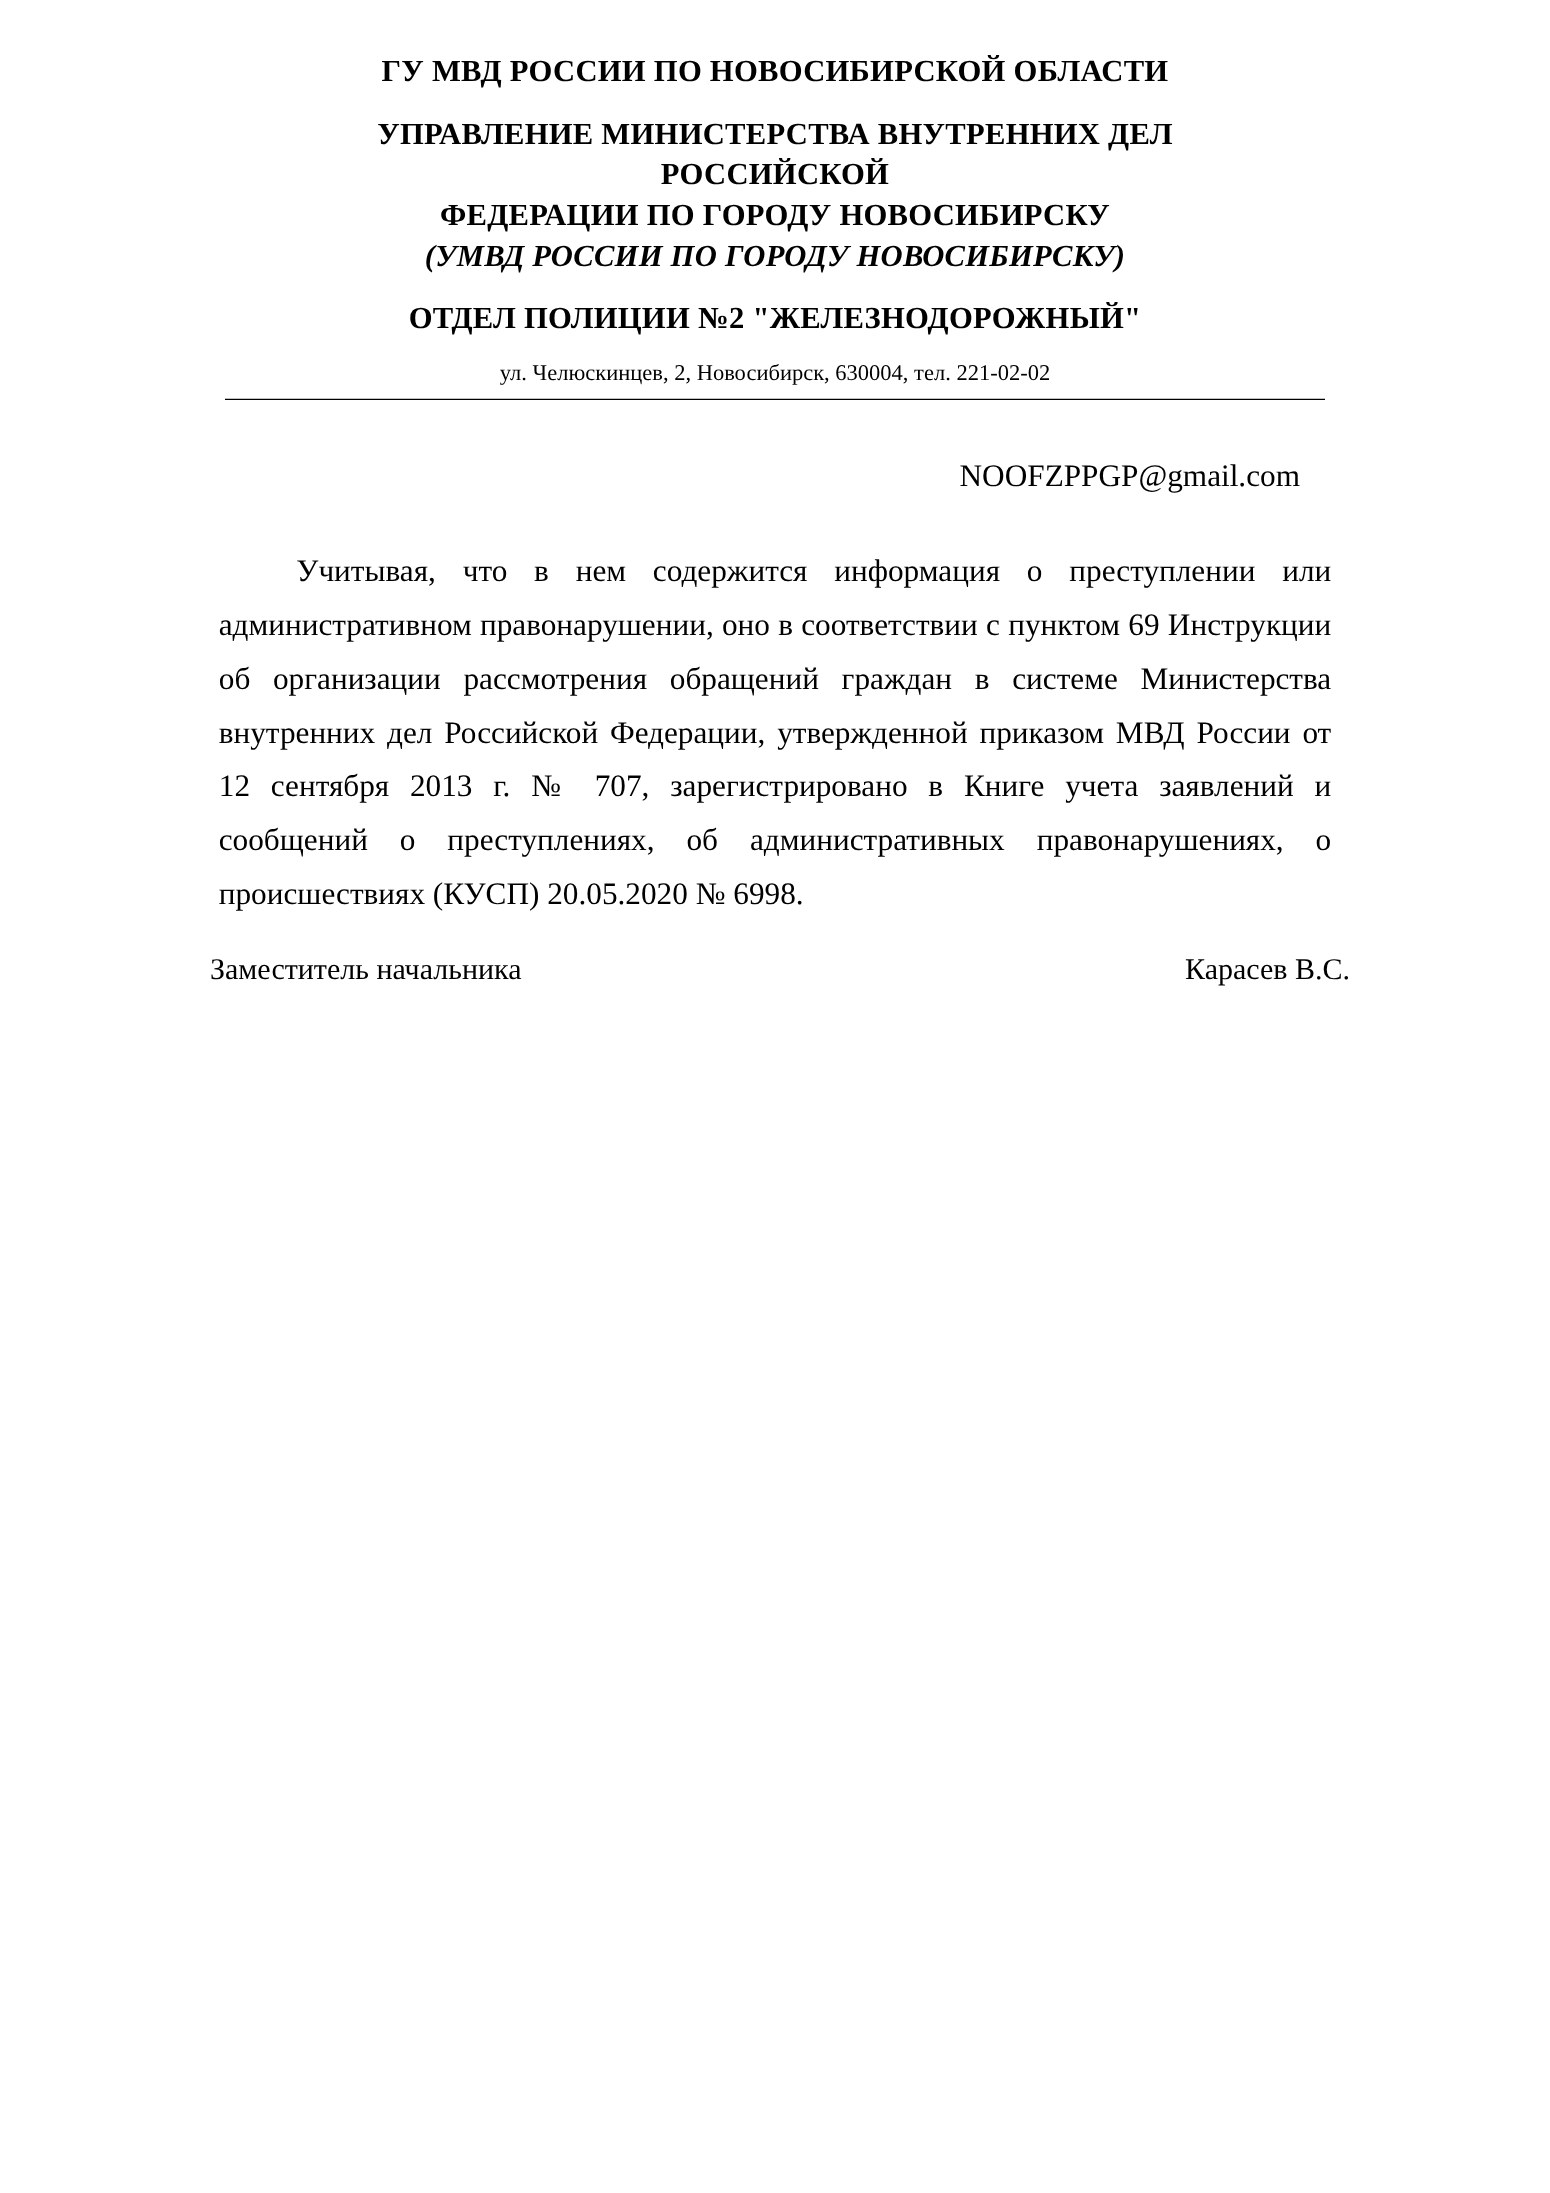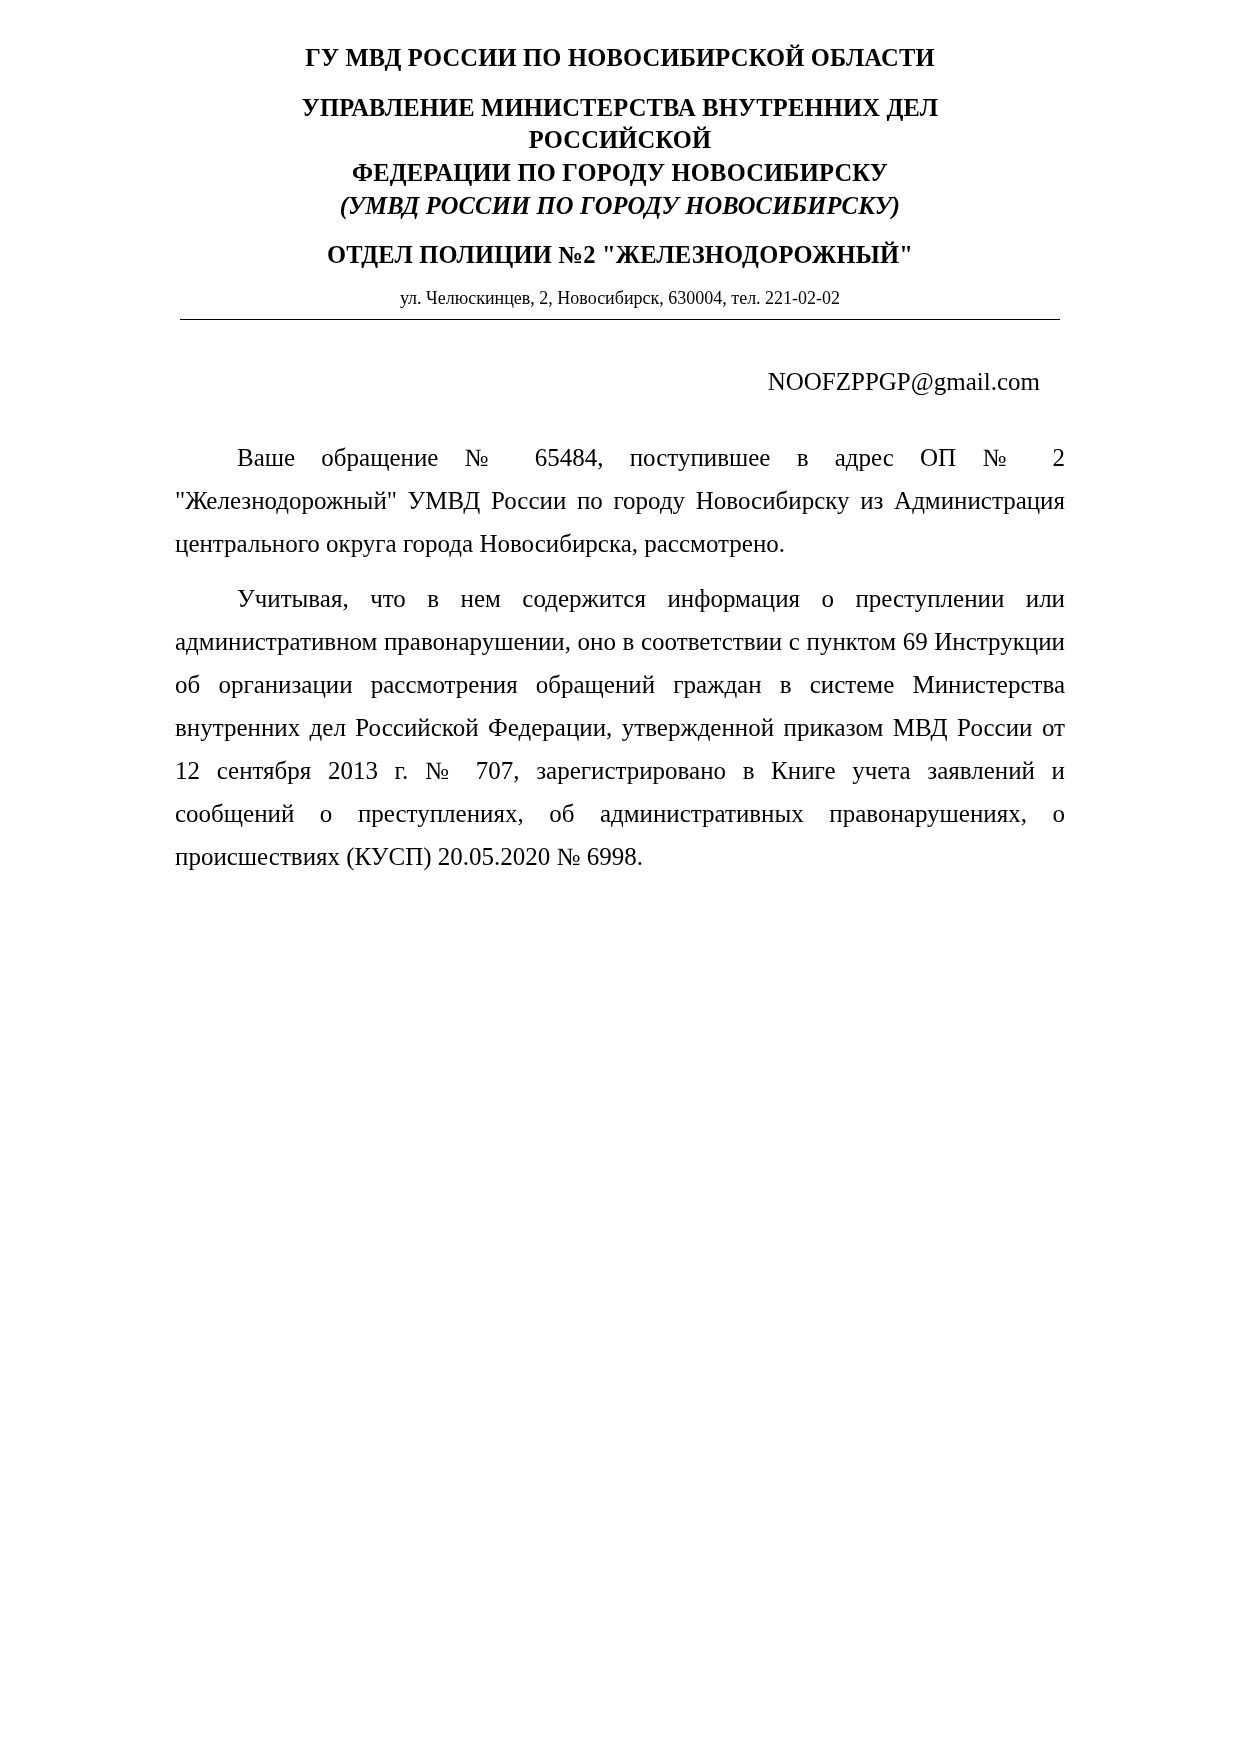--- a/index.html
+++ b/index.html
@@ -105,18 +105,21 @@
     <div class="address">ул. Челюскинцев, 2, Новосибирск, 630004, тел. 221-02-02</div>
   </div>
 
   <div class="rule"></div>
 
 
   <div class="email-row">NOOFZPPGP@gmail.com</div>
 
 
   <div class="body-text">
-    <p>Ваше обращение № 65484, поступившее в адрес ОП № 2 "Железнодорожный" УМВД России по городу Новосибирску из Администрация центрального округа  города Новосибирска, рассмотрено.</p>
     <p>Учитывая, что в нем содержится информация о преступлении или административном правонарушении, оно в соответствии с пунктом 69 Инструкции об организации рассмотрения обращений граждан в системе Министерства внутренних дел Российской Федерации, утвержденной приказом МВД России от 12 сентября 2013 г. № 707, зарегистрировано в Книге учета заявлений и сообщений о преступлениях, об административных правонарушениях, о происшествиях (КУСП) 20.05.2020 № 6998.</p>
   </div>
 
+  <div class="signature">
+    <div>Заместитель начальника</div>
+    <div>Карасев В.С.</div>
+  </div>
 
 </div>
 
 </body></html>

